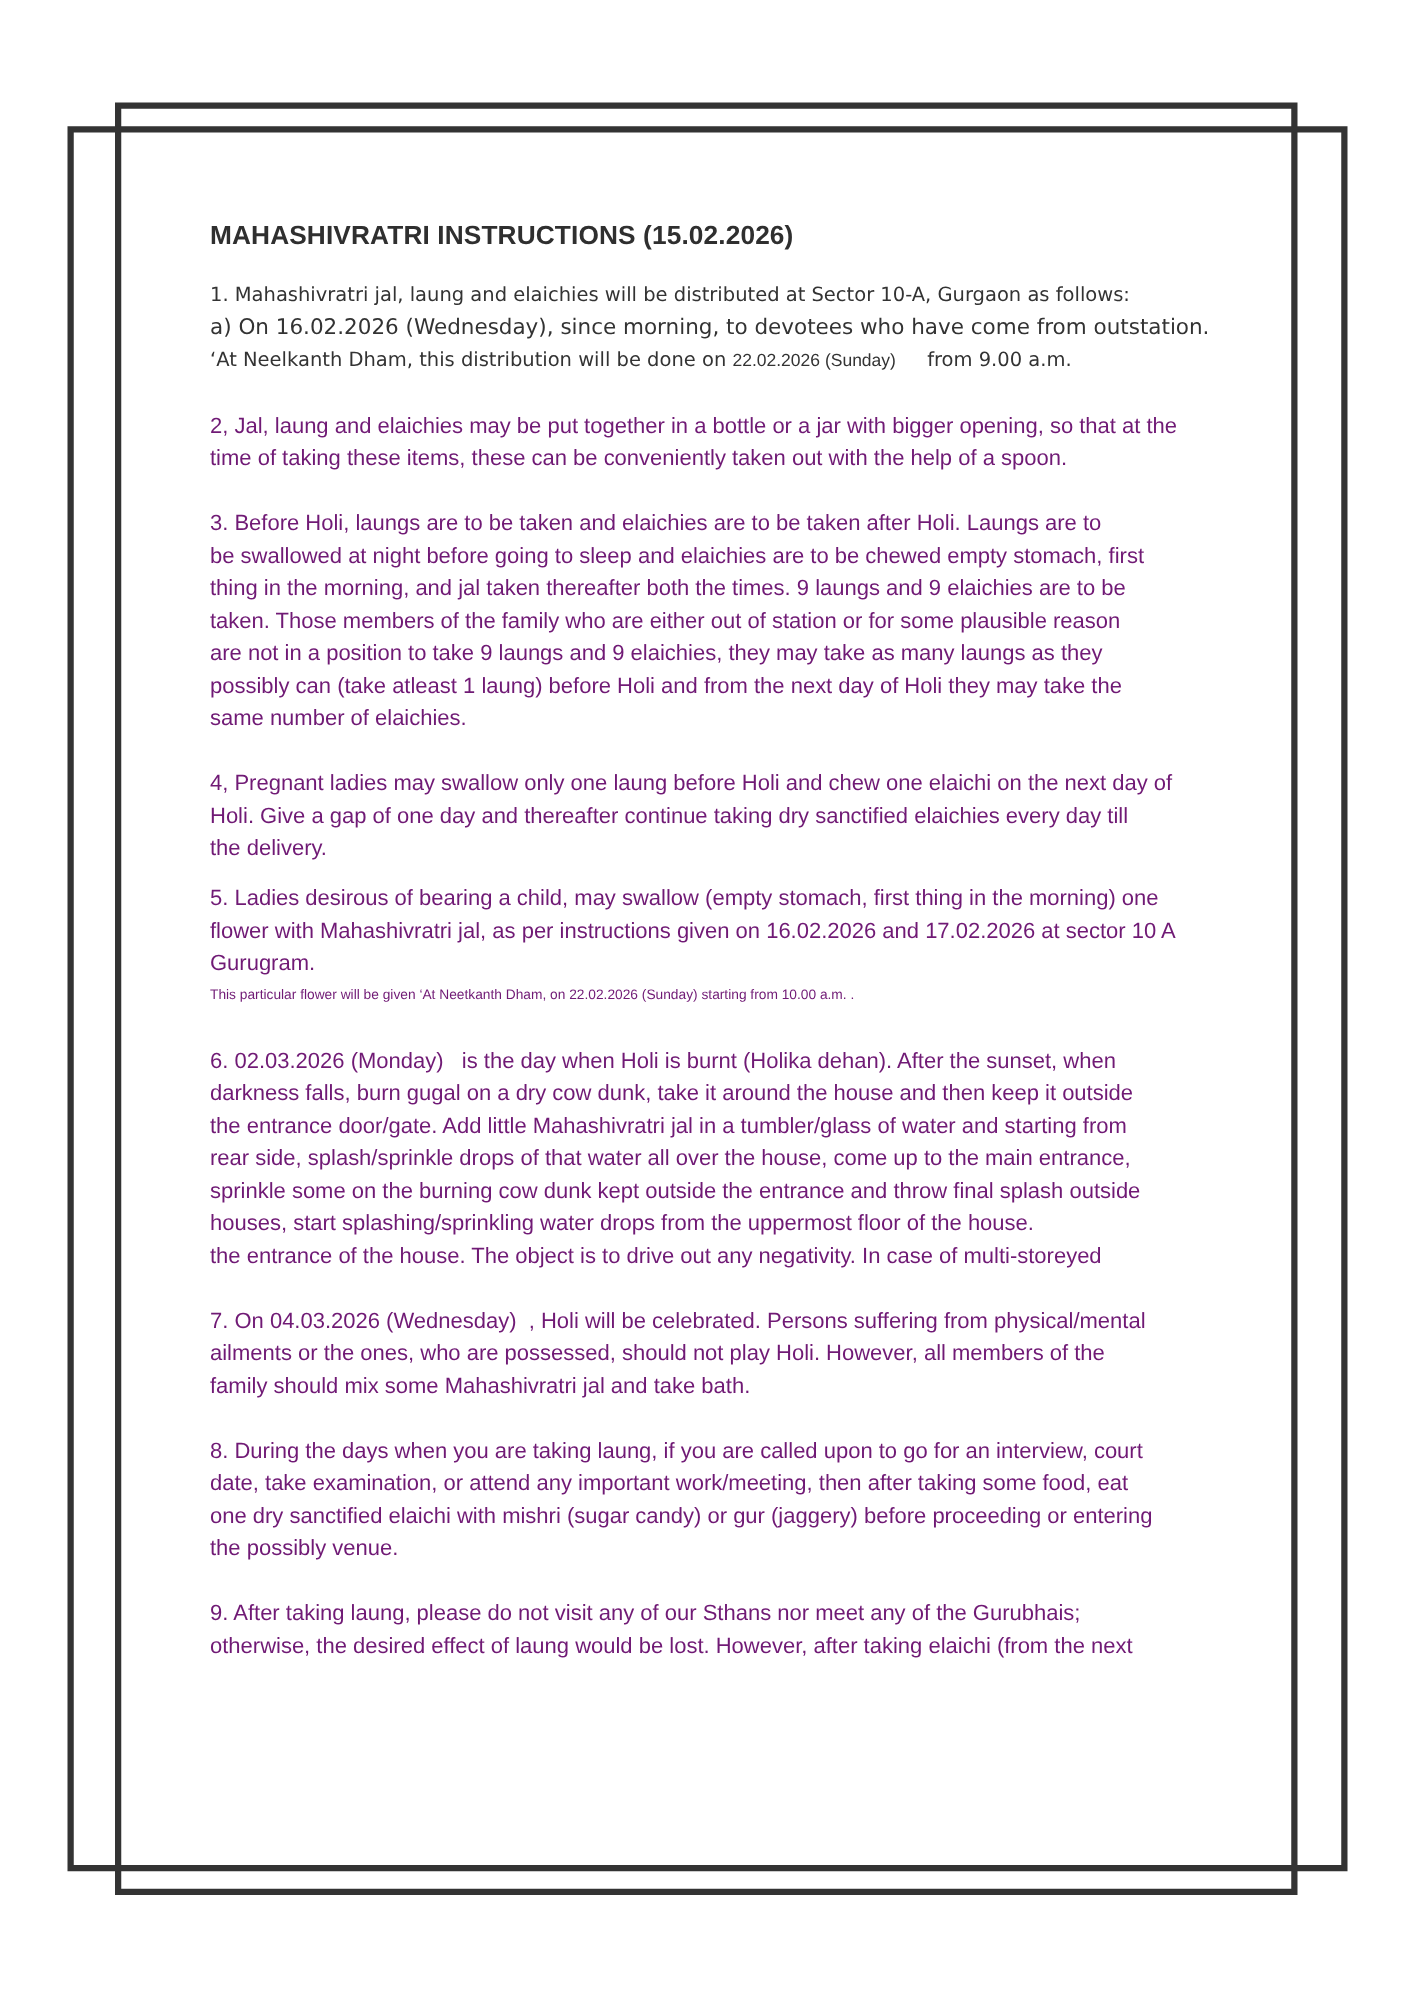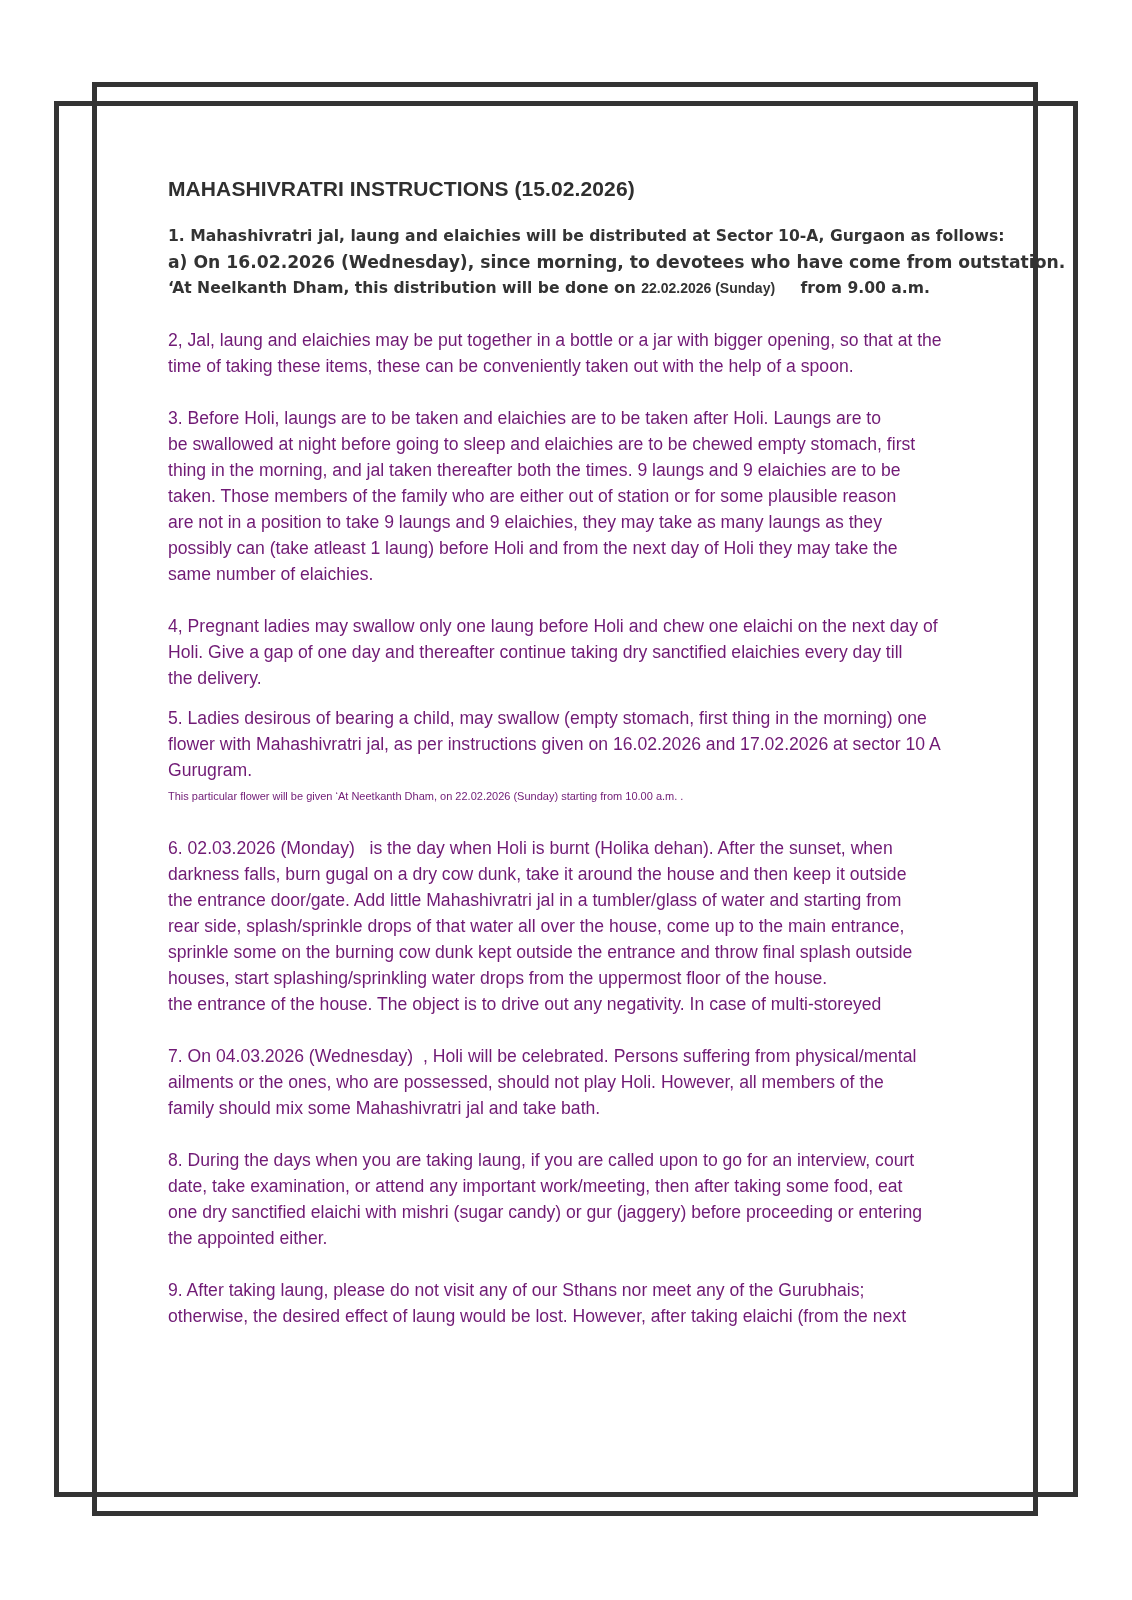--- a/index.html
+++ b/index.html
@@ -18,21 +18,21 @@
   </style>
 </head>
 <body>
 
 <div class="frame frame-a"></div>
 <div class="frame frame-b"></div>
 
 <div class="content">
   <h1 class="title">MAHASHIVRATRI INSTRUCTIONS (15.02.2026)</h1>
 
-  <div class="para" style="font-family:'DejaVu Sans',sans-serif;font-size:15.6px;font-weight:bold;">
+  <div class="para" style="font-family:'DejaVu Sans',sans-serif;font-size:15.6px;">
     <span class="line">1. Mahashivratri jal, laung and elaichies will be distributed at Sector 10-A, Gurgaon as follows:</span>
     <span class="line" style="font-size:17.2px;">a) On 16.02.2026 (Wednesday), since morning, to devotees who have come from outstation.</span>
     <span class="line" style="font-size:15.6px;">
       <span>‘At Neelkanth Dham, this distribution will be done on</span>
       <span style="font-size:14px;font-family:'Liberation Sans',sans-serif;">22.02.2026 (Sunday)</span><span class="spacer"></span>
       <span>from 9.00 a.m.</span>
     </span>
   </div>
   <div class="gap-l"></div>
 
@@ -83,21 +83,21 @@
     <span class="line" style="white-space:pre;">7. On 04.03.2026 (Wednesday)  , Holi will be celebrated. Persons suffering from physical/mental</span>
     <span class="line">ailments or the ones, who are possessed, should not play Holi. However, all members of the</span>
     <span class="line">family should mix some Mahashivratri jal and take bath.</span>
   </div>
   <div class="gap-l"></div>
 
   <div class="para-narrow">
     <span class="line">8. During the days when you are taking laung, if you are called upon to go for an interview, court</span>
     <span class="line">date, take examination, or attend any important work/meeting, then after taking some food, eat</span>
     <span class="line">one dry sanctified elaichi with mishri (sugar candy) or gur (jaggery) before proceeding or entering</span>
-    <span class="line">the appointed either.</span>
+    <span class="line">the possibly venue.</span>
   </div>
   <div class="gap-l"></div>
 
   <div class="para-narrow">
     <span class="line">9. After taking laung, please do not visit any of our Sthans nor meet any of the Gurubhais;</span>
     <span class="line">otherwise, the desired effect of laung would be lost. However, after taking elaichi (from the next</span>
   </div>
 </div>
 
 </body></html>

